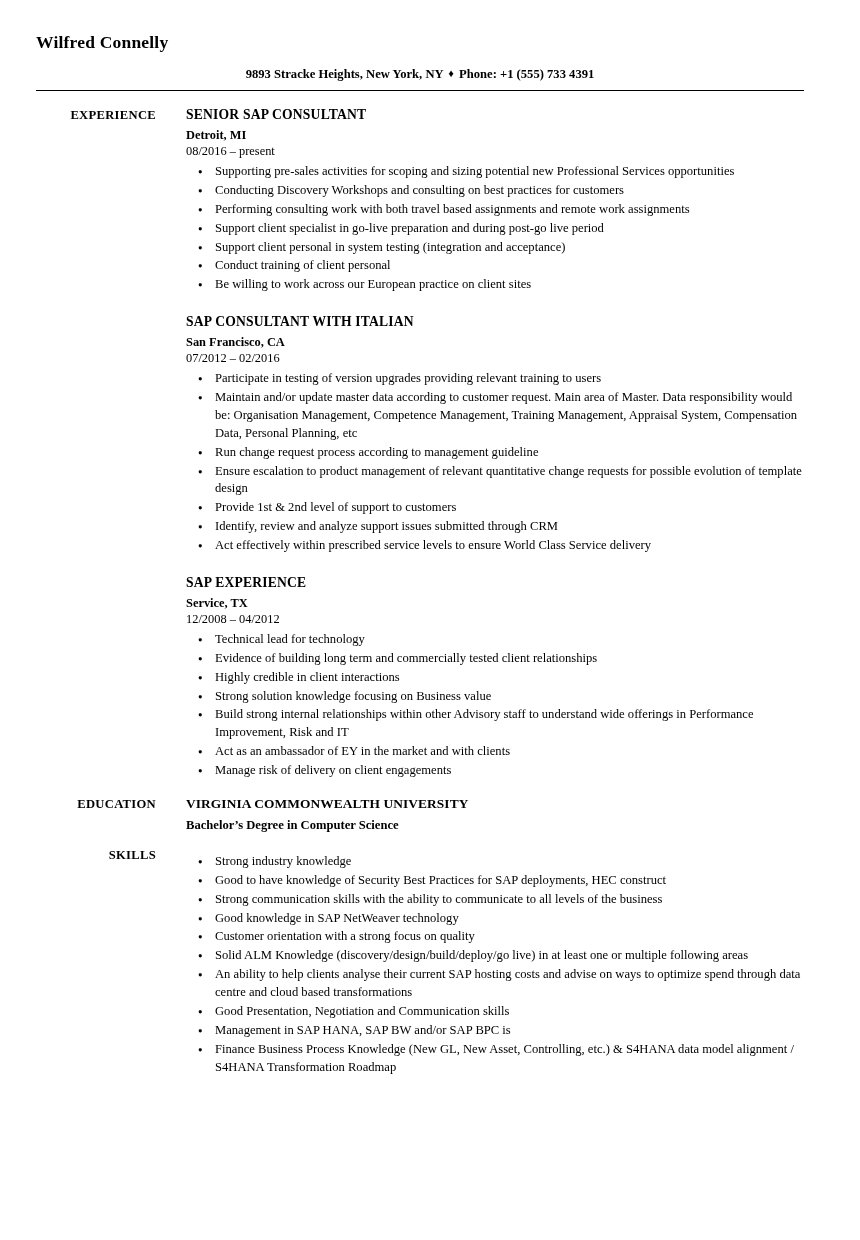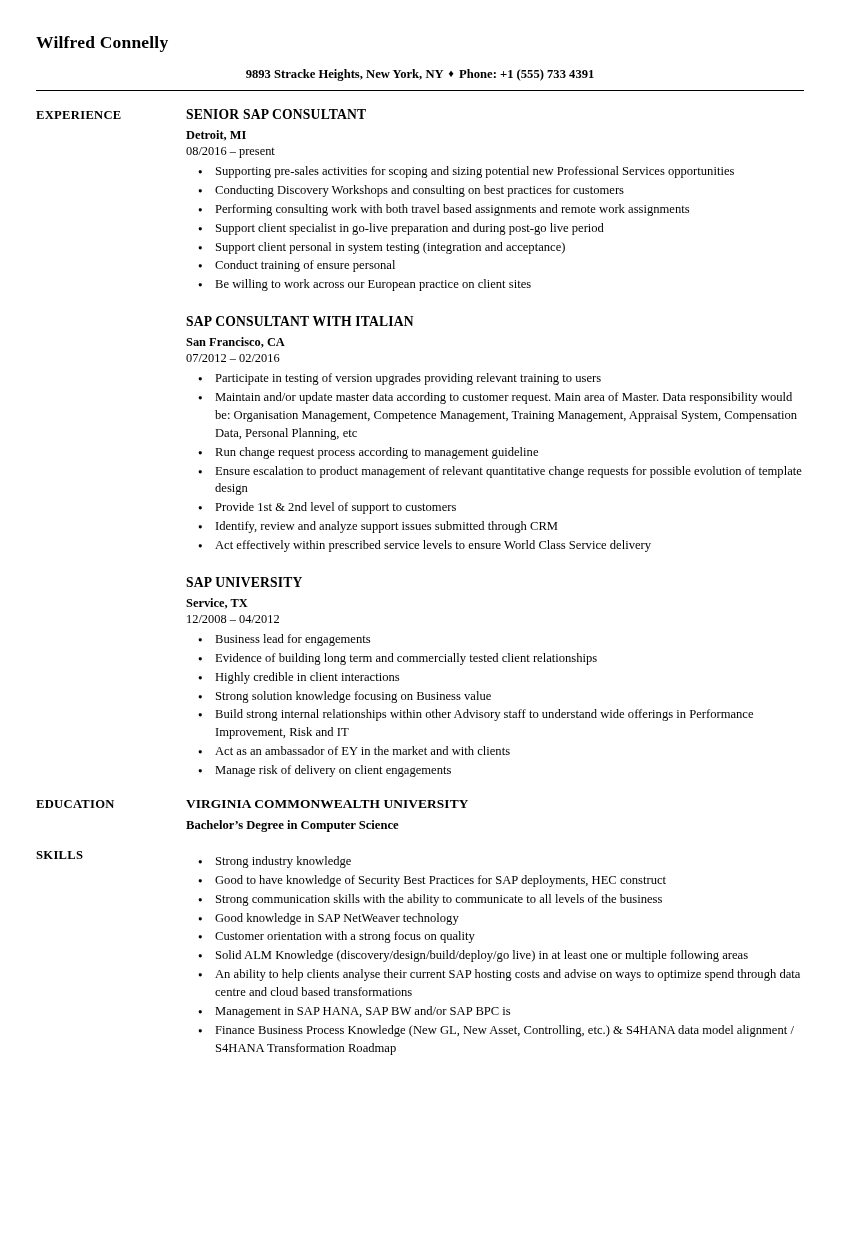--- a/index.html
+++ b/index.html
@@ -51,21 +51,21 @@
   }
   .section.tight {
     margin-top: 14px;
   }
   .col-label {
     width: 120px;
     flex: 0 0 120px;
     font-family: "Liberation Serif", serif;
     font-weight: bold;
     font-size: 12.6px;
-    text-align: left;
+    text-align: right;
     padding-right: 0;
     padding-top: 1px;
     letter-spacing: 0.3px;
   }
   .col-body {
     flex: 1 1 auto;
     padding-left: 30px;
   }
   .job {
     margin-bottom: 20px;
@@ -146,46 +146,46 @@
       <div class="job">
         <div class="job-title">SENIOR SAP CONSULTANT</div>
         <div class="job-location">Detroit, MI</div>
         <div class="job-dates">08/2016 – present</div>
         <ul class="bullets">
           <li>Supporting pre-sales activities for scoping and sizing potential new Professional Services opportunities</li>
           <li>Conducting Discovery Workshops and consulting on best practices for customers</li>
           <li>Performing consulting work with both travel based assignments and remote work assignments</li>
           <li>Support client specialist in go-live preparation and during post-go live period</li>
           <li>Support client personal in system testing (integration and acceptance)</li>
-          <li>Conduct training of ensure personal</li>
+          <li>Conduct training of client personal</li>
           <li>Be willing to work across our European practice on client sites</li>
         </ul>
       </div>
 
       <div class="job">
         <div class="job-title">SAP CONSULTANT WITH ITALIAN</div>
         <div class="job-location">San Francisco, CA</div>
         <div class="job-dates">07/2012 – 02/2016</div>
         <ul class="bullets">
           <li>Participate in testing of version upgrades providing relevant training to users</li>
           <li>Maintain and/or update master data according to customer request. Main area of Master. Data responsibility would be: Organisation Management, Competence Management, Training Management, Appraisal System, Compensation Data, Personal Planning, etc</li>
           <li>Run change request process according to management guideline</li>
           <li>Ensure escalation to product management of relevant quantitative change requests for possible evolution of template design</li>
           <li>Provide 1st &amp; 2nd level of support to customers</li>
           <li>Identify, review and analyze support issues submitted through CRM</li>
           <li>Act effectively within prescribed service levels to ensure World Class Service delivery</li>
         </ul>
       </div>
 
       <div class="job">
-        <div class="job-title">SAP UNIVERSITY</div>
+        <div class="job-title">SAP EXPERIENCE</div>
         <div class="job-location">Service, TX</div>
         <div class="job-dates">12/2008 – 04/2012</div>
         <ul class="bullets">
-          <li>Business lead for engagements</li>
+          <li>Technical lead for technology</li>
           <li>Evidence of building long term and commercially tested client relationships</li>
           <li>Highly credible in client interactions</li>
           <li>Strong solution knowledge focusing on Business value</li>
           <li>Build strong internal relationships within other Advisory staff to understand wide offerings in Performance Improvement, Risk and IT</li>
           <li>Act as an ambassador of EY in the market and with clients</li>
           <li>Manage risk of delivery on client engagements</li>
         </ul>
       </div>
 
     </div>
@@ -203,20 +203,21 @@
     <div class="col-label">SKILLS</div>
     <div class="col-body skills-body">
       <ul class="bullets">
         <li>Strong industry knowledge</li>
         <li>Good to have knowledge of Security Best Practices for SAP deployments, HEC construct</li>
         <li>Strong communication skills with the ability to communicate to all levels of the business</li>
         <li>Good knowledge in SAP NetWeaver technology</li>
         <li>Customer orientation with a strong focus on quality</li>
         <li>Solid ALM Knowledge (discovery/design/build/deploy/go live) in at least one or multiple following areas</li>
         <li>An ability to help clients analyse their current SAP hosting costs and advise on ways to optimize spend through data centre and cloud based transformations</li>
+        <li>Good Presentation, Negotiation and Communication skills</li>
         <li>Management in SAP HANA, SAP BW and/or SAP BPC is</li>
         <li>Finance Business Process Knowledge (New GL, New Asset, Controlling, etc.) &amp; S4HANA data model alignment / S4HANA Transformation Roadmap</li>
       </ul>
     </div>
   </div>
 
   <div class="spacer"></div>
 
 </div>
 

